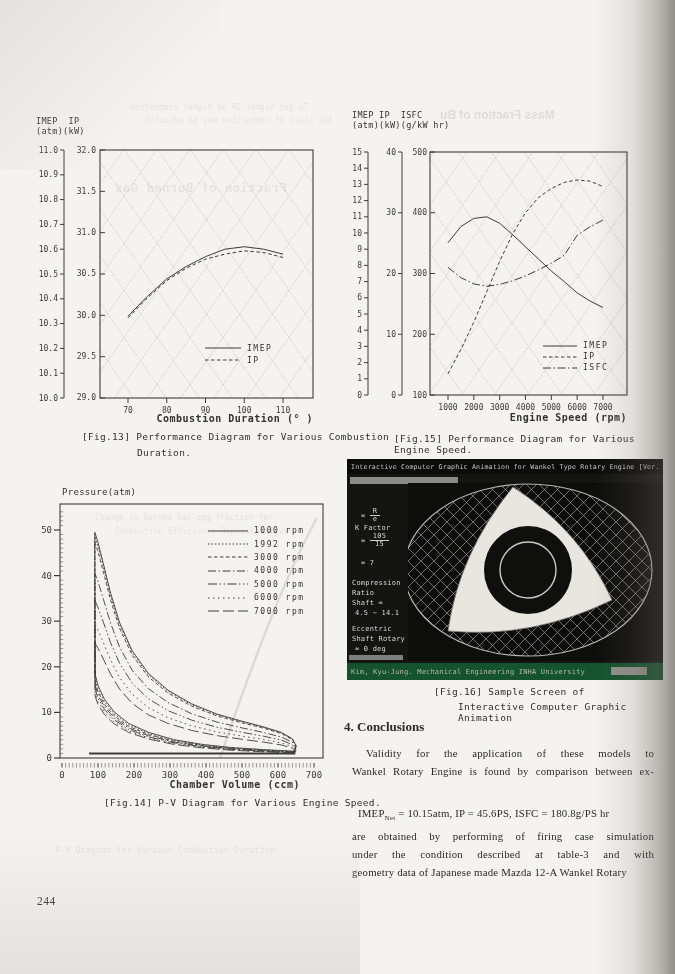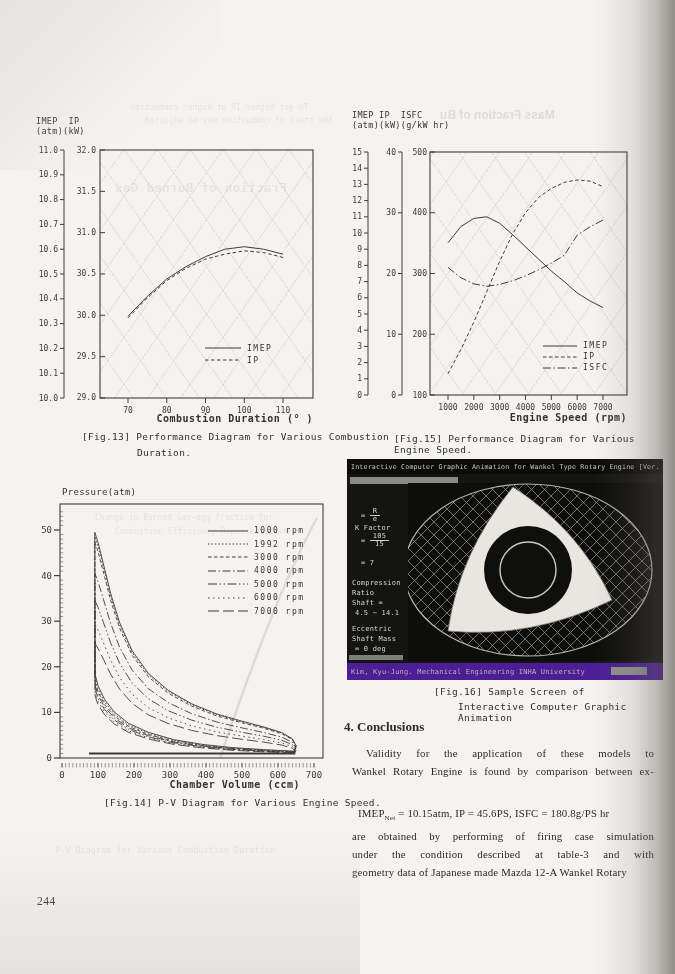--- a/index.html
+++ b/index.html
@@ -447,25 +447,25 @@
     </div>
     <div class="abs f16text" style="left:14px;top:99px;">= 7</div>
     <div class="abs f16text" style="left:5px;top:119px;">
       <div>Compression</div>
       <div>Ratio</div>
       <div>Shaft =</div>
       <div style="padding-left:3px;">4.5 ~ 14.1</div>
     </div>
     <div class="abs f16text" style="left:5px;top:165px;">
       <div>Eccentric</div>
-      <div>Shaft Mass</div>
+      <div>Shaft Rotary</div>
       <div style="padding-left:3px;">= 0 deg</div>
     </div>
     <div class="abs" style="left:2px;top:196px;width:54px;height:5px;background:#7e7e7a;"></div>
-    <div class="abs" style="left:0;top:204px;width:316px;height:17px;background:#4c1d95;">
+    <div class="abs" style="left:0;top:204px;width:316px;height:17px;background:#14532d;">
       <div class="f16text" style="padding:4px 0 0 4px;color:#b7b7b3;">Kim, Kyu-Jung. Mechanical Engineering INHA University</div>
       <div class="abs" style="left:264px;top:4px;width:36px;height:8px;background:#8f8f8b;"></div>
     </div>
   </div>
   <div class="abs cap" style="left:390px;top:686px;">[Fig.16] Sample Screen of</div>
   <div class="abs cap" style="left:414px;top:701px;">Interactive Computer Graphic Animation</div>
 
   <div class="abs serif" style="left:344px;top:719px;font-size:13px;font-weight:600;">4. Conclusions</div>
   <div class="abs serif" style="left:352px;top:744px;width:302px;">
     <div class="body-line" style="text-indent:14px;">Validity  for  the  application  of  these  models  to</div>

